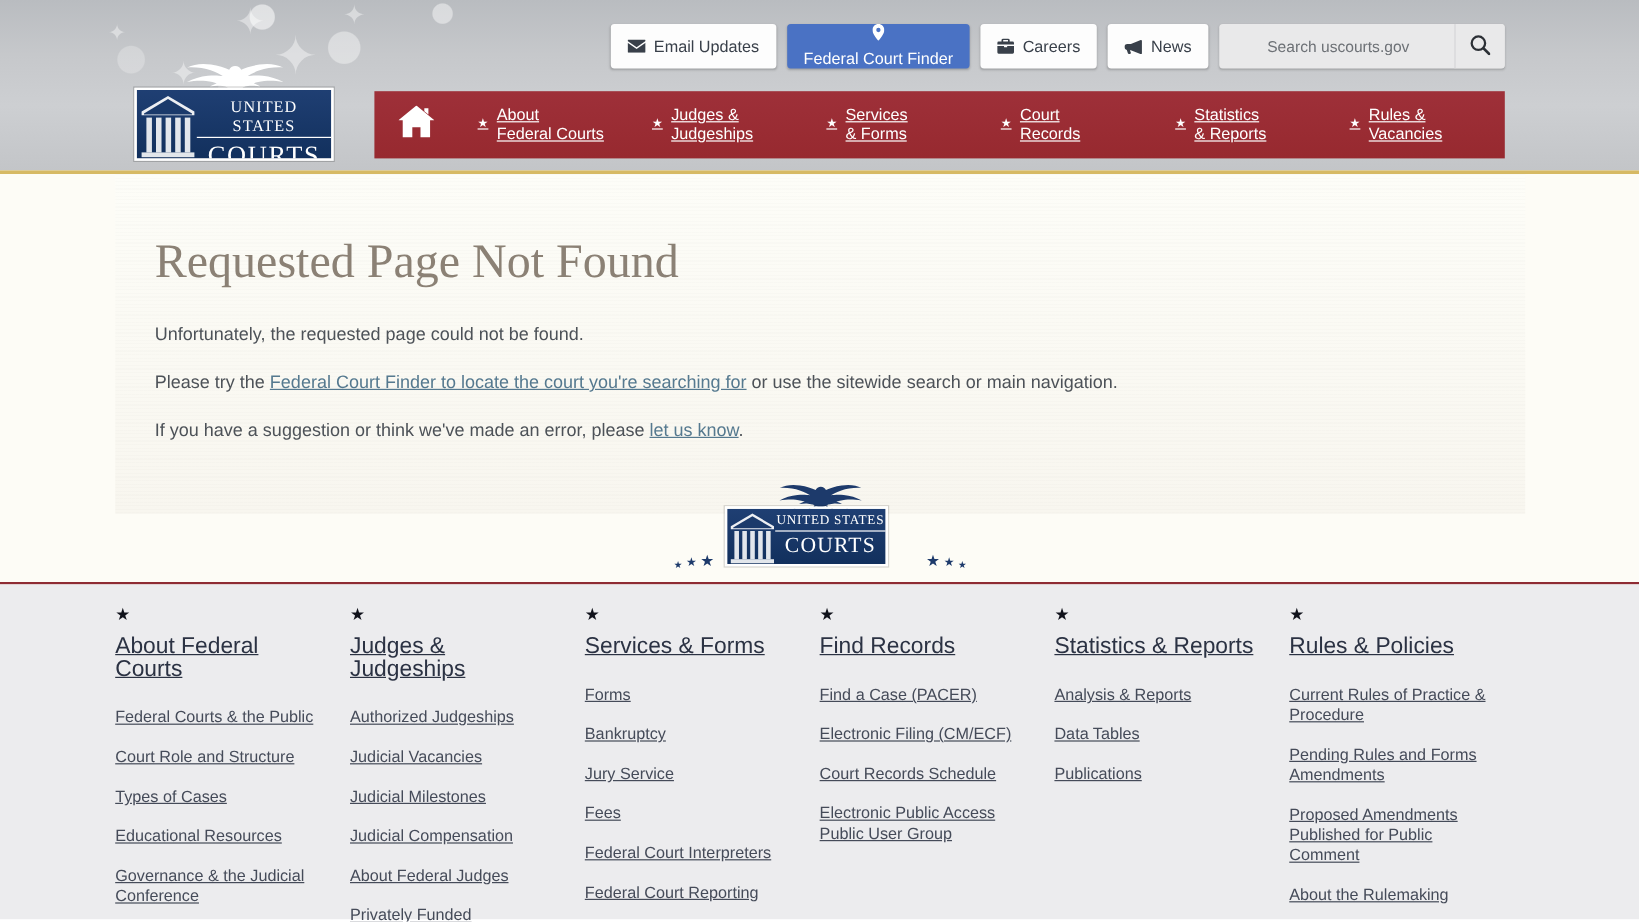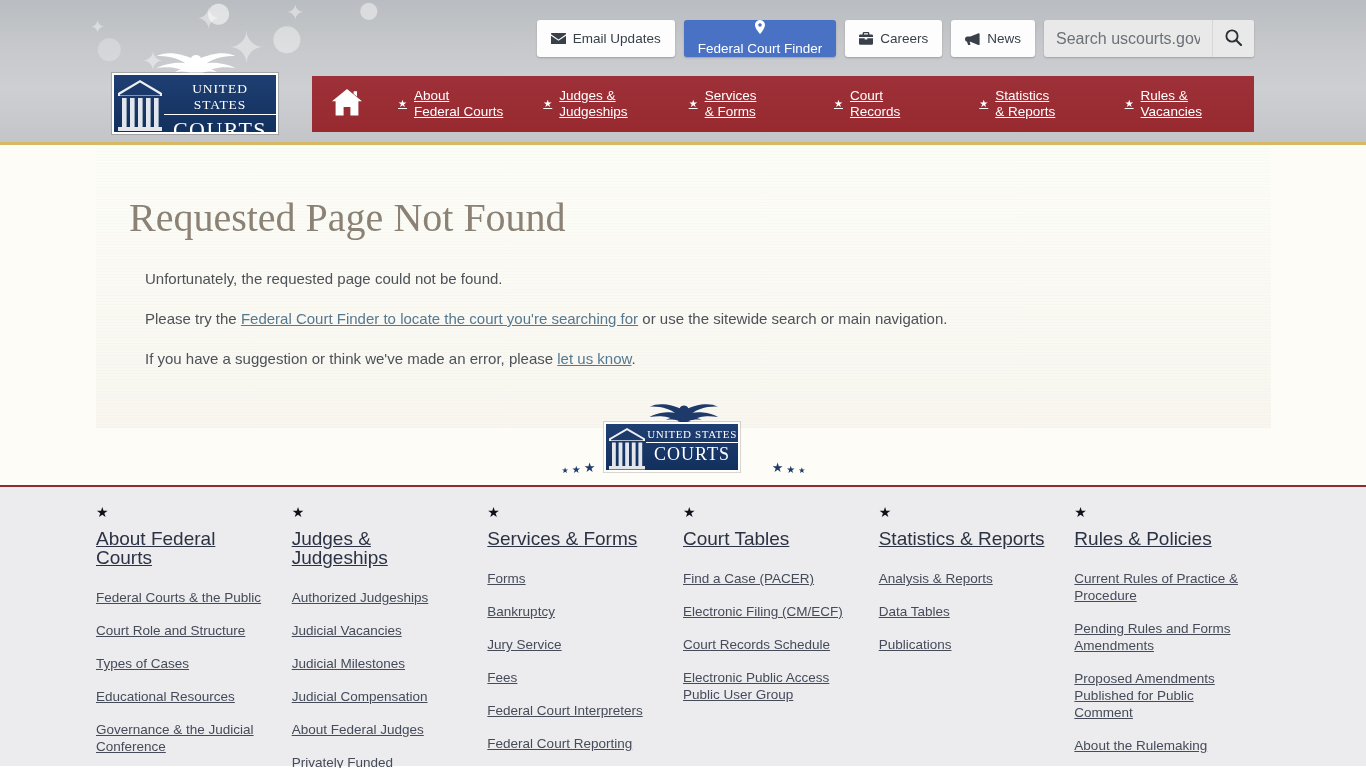--- a/index.html
+++ b/index.html
@@ -135,23 +135,24 @@
     box-shadow: 0 1px 2px rgba(0,0,0,.2);
     overflow: hidden;
   }
   .searchbox input {
     width: 168px;
     height: 37px;
     border: none;
     outline: none;
     background: transparent;
     padding: 0 12px;
-    font-size: 16px;
+    font-size: 13px;
     color: #55595e;
     font-family: "Liberation Sans", sans-serif;
+    margin-left: 28px;
   }
   .searchbox input::placeholder { color: #6d7176; }
   .search-btn {
     width: 42px;
     height: 37px;
     border: none;
     border-left: 1px solid #d6d6d7;
     background: #e9e9ea;
     cursor: pointer;
     display: flex;
@@ -219,21 +220,20 @@
     line-height: 46px;
     color: #8b8175;
     font-weight: normal;
   }
   .para {
     position: absolute;
     left: 33px;
     font-size: 15px;
     line-height: 22px;
     color: #4d5258;
-    margin-left: 16px;
   }
   .p1 { top: 123px; }
   .p2 { top: 163px; }
   .p3 { top: 203px; }
   .para a {
     color: #55798f;
     text-decoration: underline;
   }
 
   .footer-logo {
@@ -579,21 +579,21 @@
     <a class="flink" href="#">Forms</a>
     <a class="flink" href="#">Bankruptcy</a>
     <a class="flink" href="#">Jury Service</a>
     <a class="flink" href="#">Fees</a>
     <a class="flink" href="#">Federal Court Interpreters</a>
     <a class="flink" href="#">Federal Court Reporting</a>
   </div>
 
   <div class="fcol">
     <span class="fstar">★</span>
-    <a class="fhead" href="#">Court Tables</a>
+    <a class="fhead" href="#">Find Records</a>
     <a class="flink" href="#">Find a Case (PACER)</a>
     <a class="flink" href="#">Electronic Filing (CM/ECF)</a>
     <a class="flink" href="#">Court Records Schedule</a>
     <a class="flink" href="#">Electronic Public Access Public User Group</a>
   </div>
 
   <div class="fcol">
     <span class="fstar">★</span>
     <a class="fhead" href="#">Statistics &amp; Reports</a>
     <a class="flink" href="#">Analysis &amp; Reports</a>

